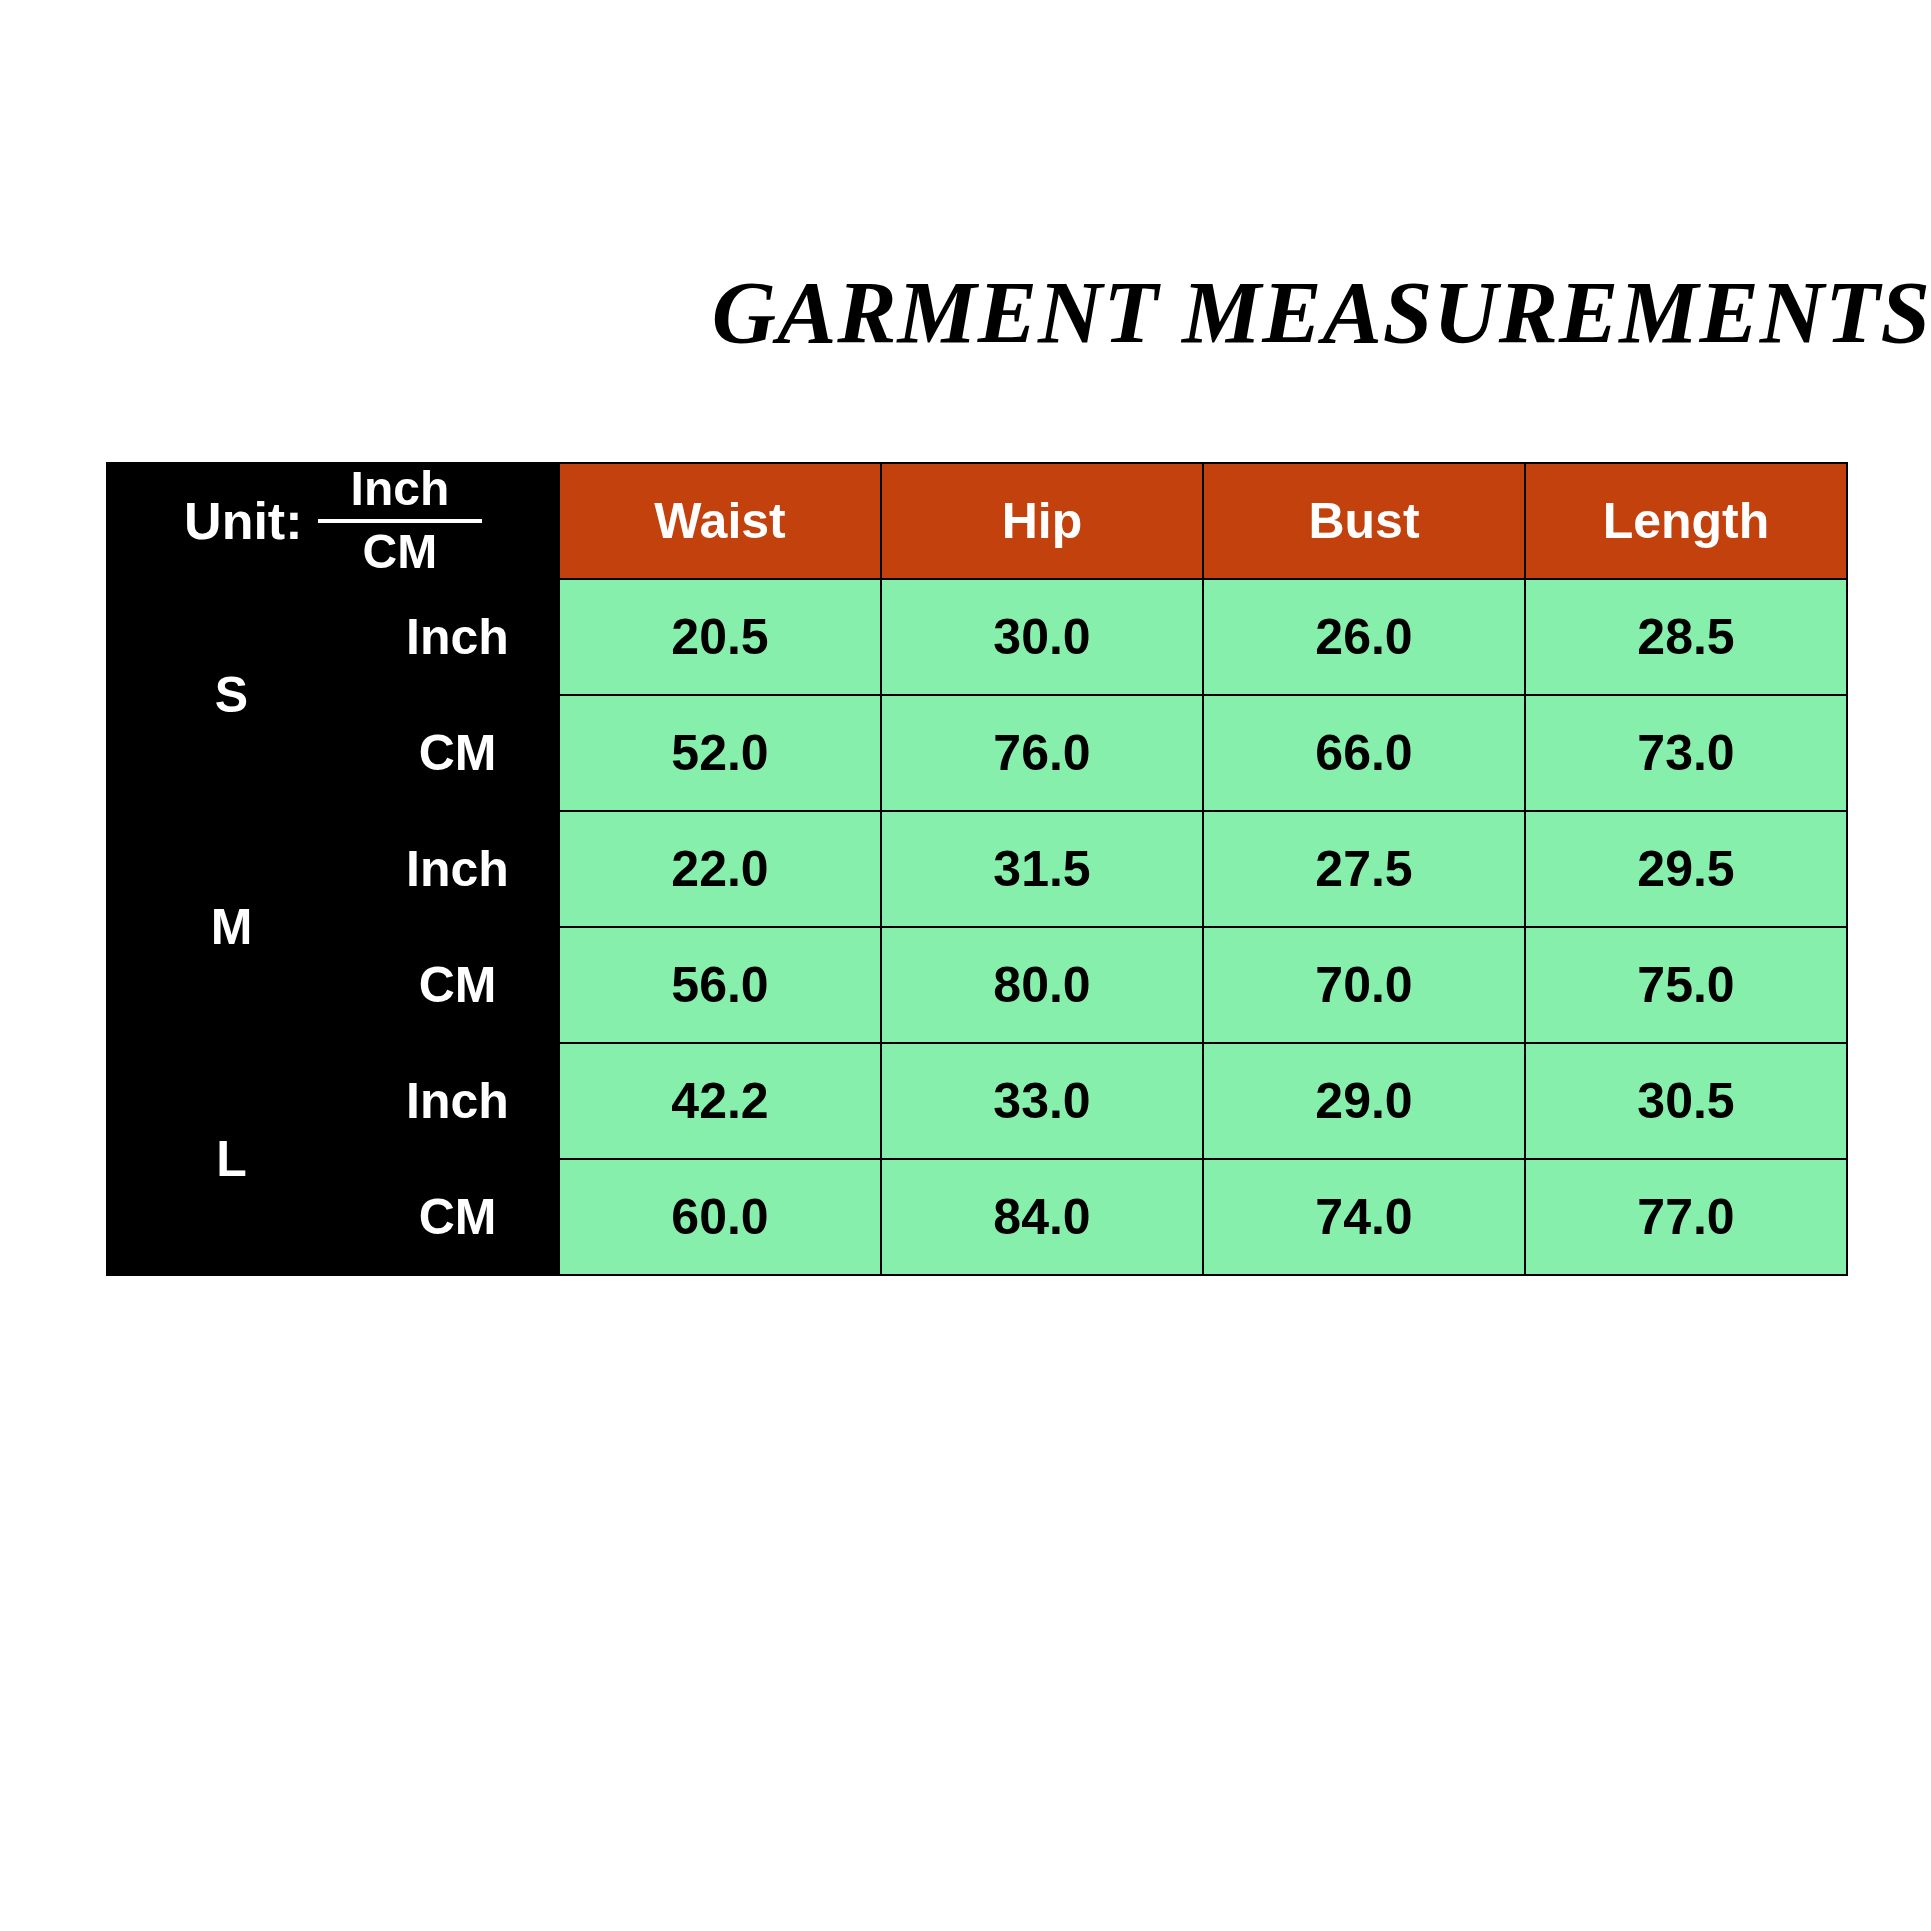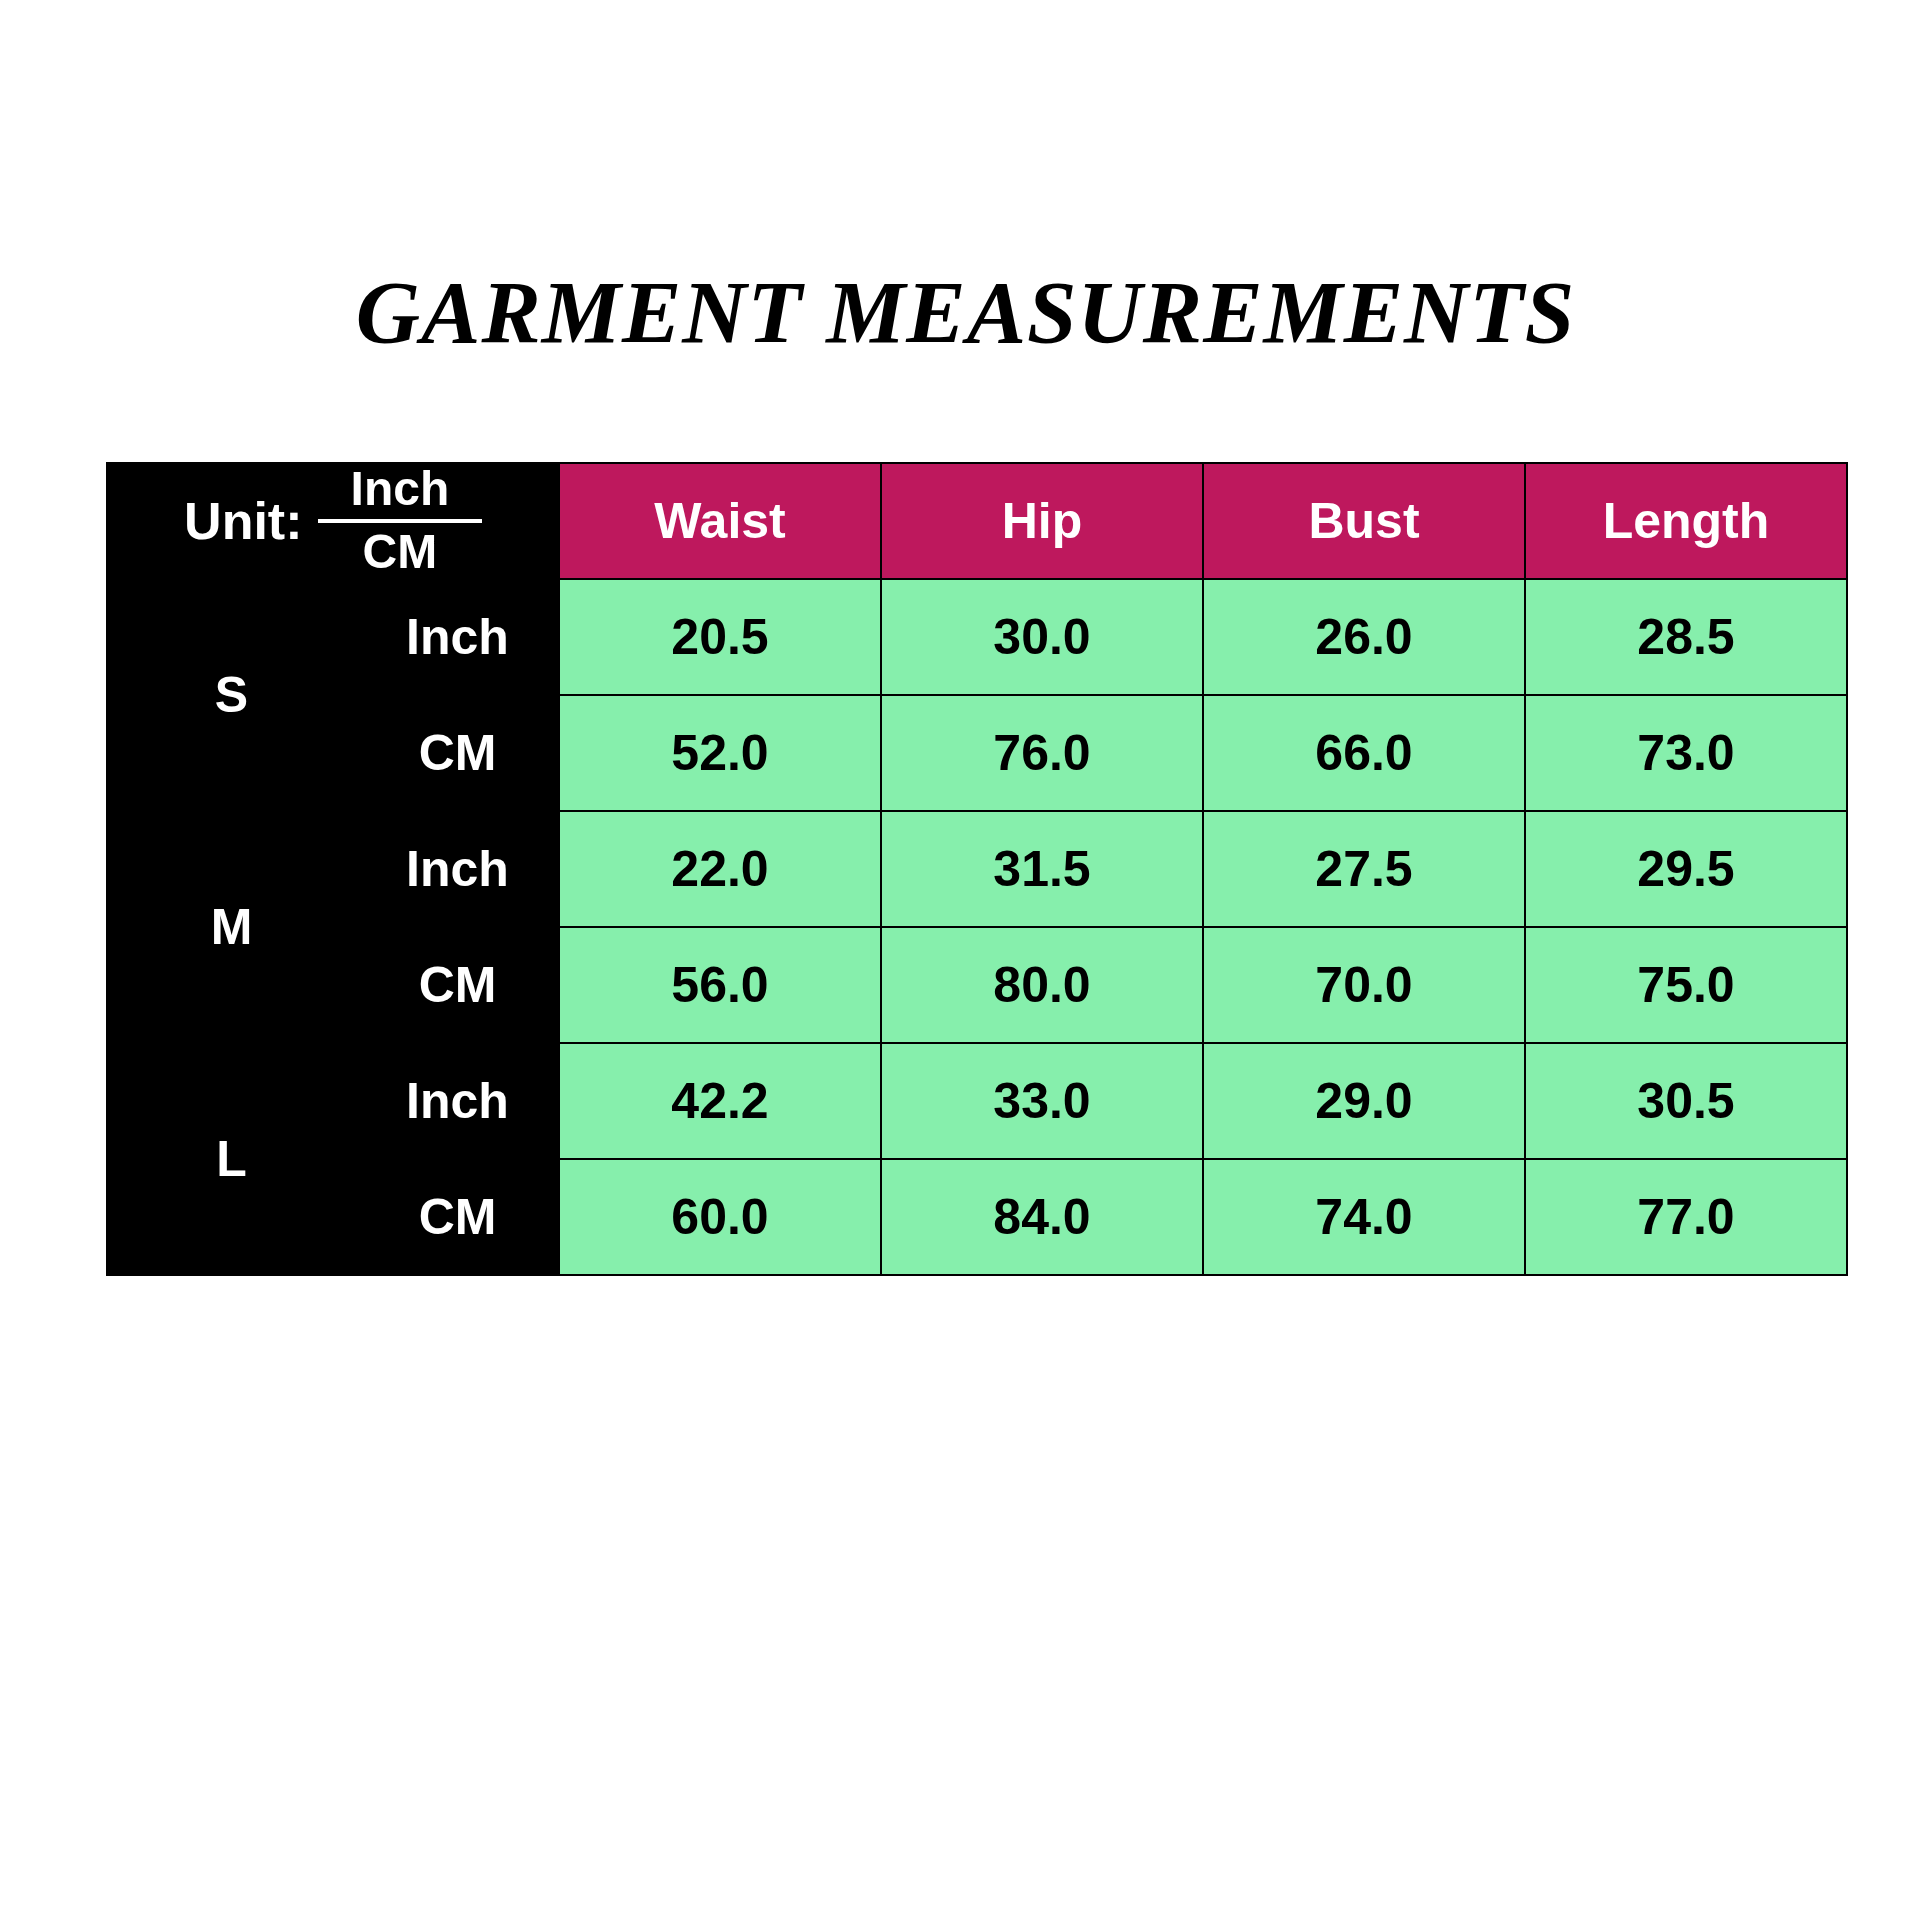--- a/index.html
+++ b/index.html
@@ -20,21 +20,21 @@
     height: 1931px;
     box-sizing: border-box;
     padding: 0;
     position: relative;
   }
   .title {
     position: absolute;
     top: 268px;
     left: 0;
     width: 1931px;
-    text-align: center;
+    text-align: right;
     font-family: "Liberation Serif", serif;
     font-style: italic;
     font-weight: bold;
     font-size: 89px;
     letter-spacing: 1px;
     line-height: 1;
     white-space: nowrap;
   }
   .table-wrap {
     position: absolute;
@@ -56,21 +56,21 @@
     padding: 0;
     height: 114px;
     margin-left: 19px;
   }
   
   col.c-size   { width: 249px; }
   col.c-unit   { width: 203px; }
   col.c-data   { width: 322px; }
 
   td.hdr {
-    background: #be185d;
+    background: #c2410c;
     color: #ffffff;
     font-size: 54px;
     height: 183px;
   }
   td.hdr-unit {
     background: #000000;
     color: #ffffff;
     height: 183px;
   }
   .unitbox {

